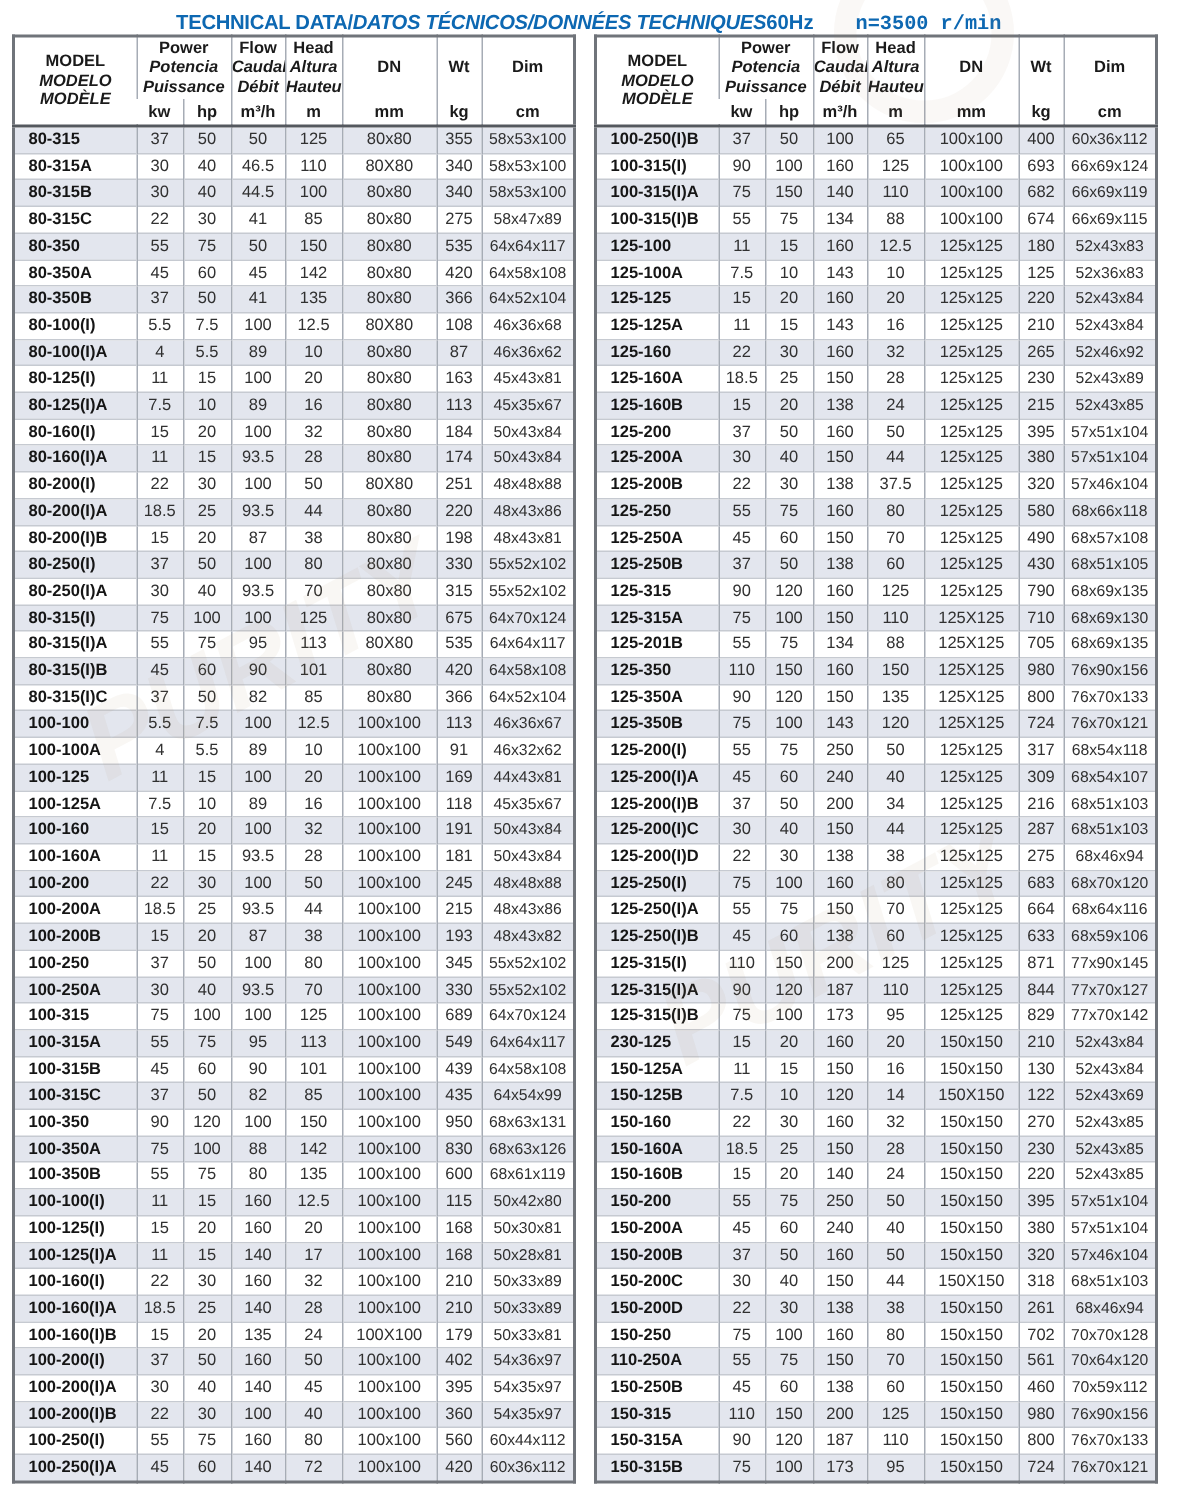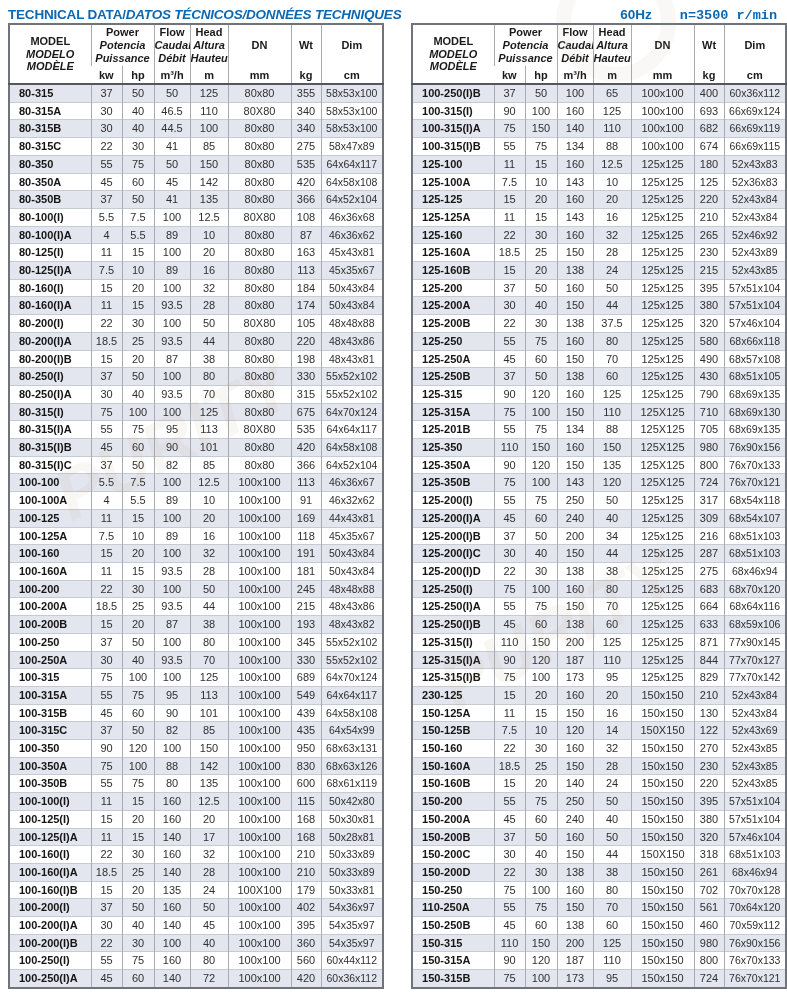--- a/index.html
+++ b/index.html
@@ -16,35 +16,35 @@
   html,body{margin:0;padding:0;background:#ffffff;}
   .page{
     position:relative;
     width:787px;height:999px;
     overflow:hidden;
     background:#ffffff;
     font-family:"Liberation Sans","DejaVu Sans",sans-serif;
   }
   
   .top-bar{
-    display:flex;justify-content:space-between;align-items:baseline;
+    display:flex;justify-content:center;align-items:baseline;
     padding:7px 10px 16px 8px;height:14px;
   }
   .page-title{
     font-size:13.5px;font-weight:bold;color:var(--accent);
     letter-spacing:-0.2px;white-space:nowrap;
   }
   .page-title .t-ital{font-style:italic;}
   .freq{
     font-size:13.5px;font-weight:bold;color:var(--accent);white-space:nowrap;
   }
   .freq .speed{margin-left:28px;font-family:Liberation Mono, monospace;}
   
   .tables{
-    display:flex;gap:27px;
+    display:flex;gap:12px;
     padding:0 10px 0 8px;
   }
   table.data-table{
     border-collapse:collapse;table-layout:fixed;
     width:374px;
     border:2px solid var(--outer);
     background:#fff;
   }
   .data-table th,.data-table td{
     border-left:1px solid var(--grid-v);
@@ -280,21 +280,21 @@
             <td class="c-wt">174</td>
             <td class="c-dim">50x43x84</td>
           </tr>
           <tr>
             <td class="c-model">80-200(I)</td>
             <td class="c-kw">22</td>
             <td class="c-hp">30</td>
             <td class="c-flow">100</td>
             <td class="c-head">50</td>
             <td class="c-dn">80X80</td>
-            <td class="c-wt">105</td>
+            <td class="c-wt">251</td>
             <td class="c-dim">48x48x88</td>
           </tr>
           <tr class="stripe">
             <td class="c-model">80-200(I)A</td>
             <td class="c-kw">18.5</td>
             <td class="c-hp">25</td>
             <td class="c-flow">93.5</td>
             <td class="c-head">44</td>
             <td class="c-dn">80x80</td>
             <td class="c-wt">220</td>

